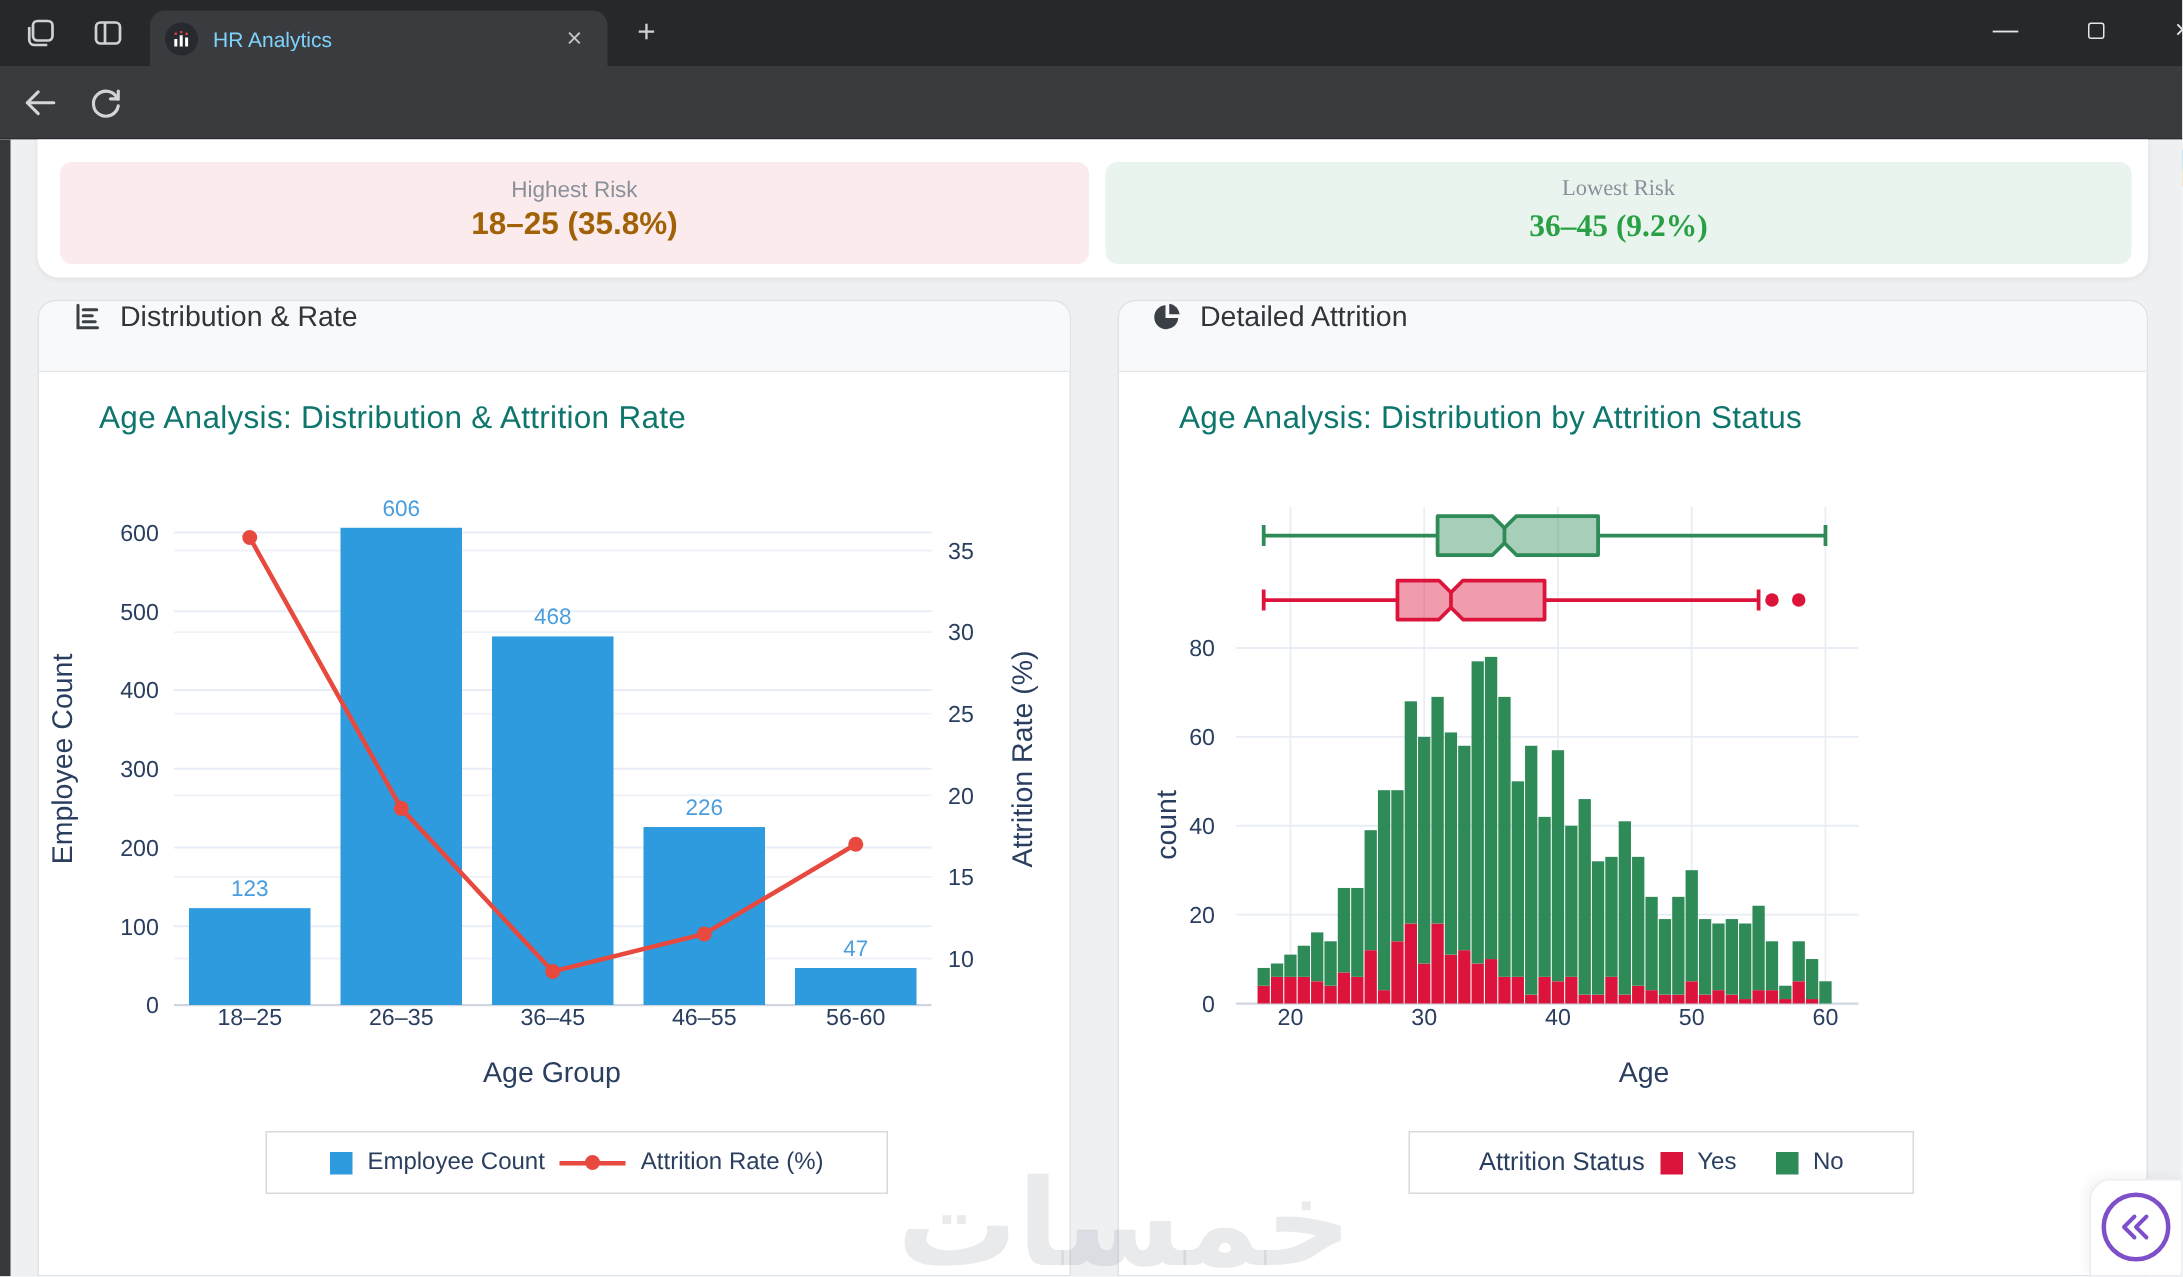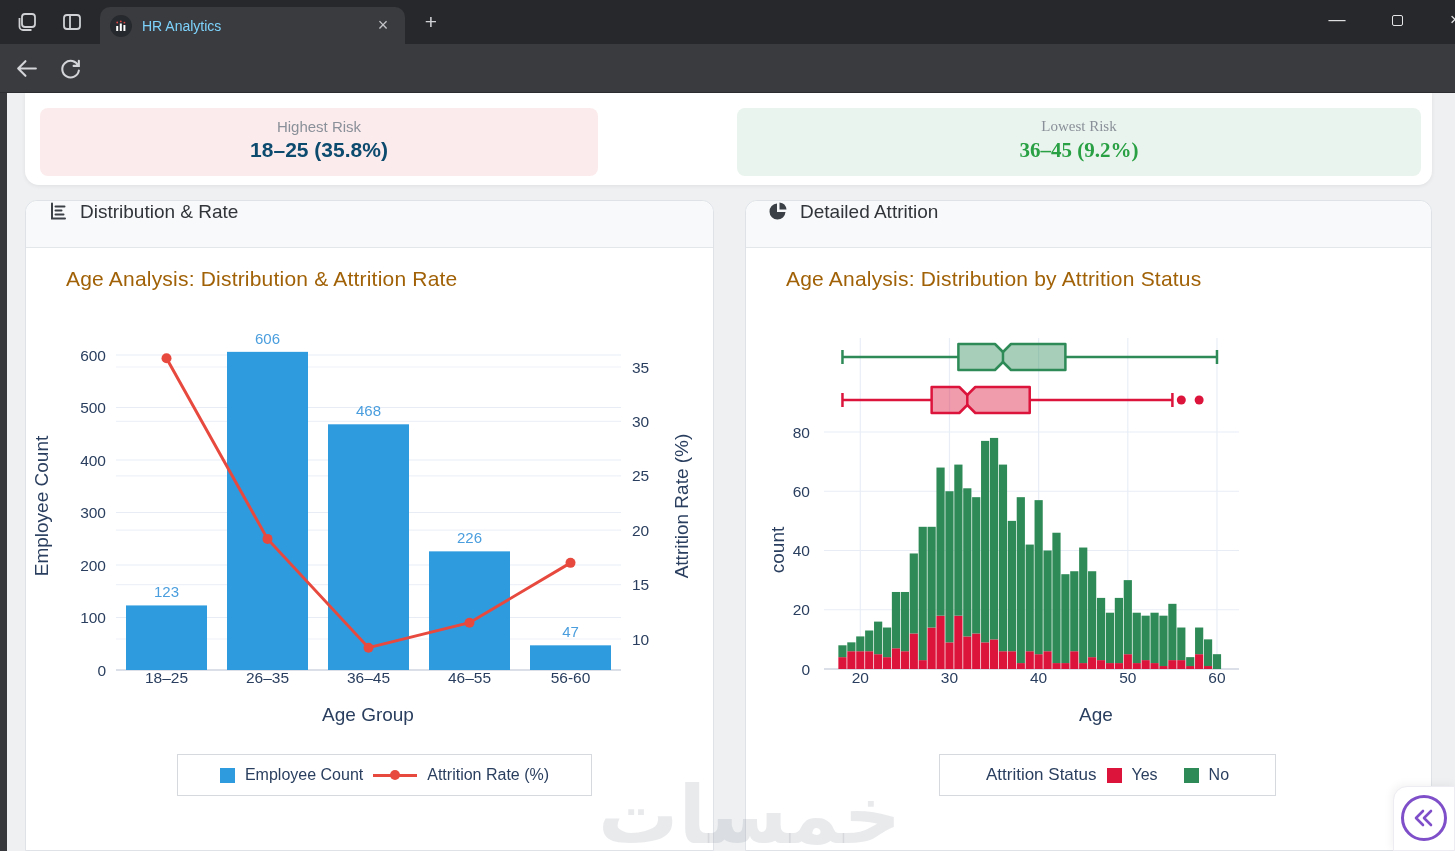--- a/index.html
+++ b/index.html
@@ -44,35 +44,35 @@
   
   .page { position:absolute; left:0; top:93px; width:1455px; height:758px; background:#eef0f2; }
   .edge-strip { position:absolute; left:0; top:0; width:7px; height:758px; background:#37383c; }
 
   .top-card { position:absolute; left:25px; top:0; width:1407px; height:92px; background:#fff;
     border-radius:0 0 14px 14px; box-shadow:0 1px 4px rgba(0,0,0,.07); }
   .banner { position:absolute; top:15px; height:68px; border-radius:8px; text-align:center;
     padding-top:10px; }
   .banner .b-label { font-size:15px; color:#8a9099; }
   .banner .b-value { font-size:21px; font-weight:bold; margin-top:3px; }
-  .banner.pink { left:15px; width:558px; background:#fcebec; }
-  .banner.pink .b-value { color:#0c4a6e; }
+  .banner.pink { left:15px; width:686px; background:#fcebec; }
+  .banner.pink .b-value { color:#a16207; }
   .banner.green { left:712px; width:684px; background:#eaf4ee;font-family:Liberation Serif, serif; }
   .banner.green .b-value { color:#28a043; }
 
   .card { position:absolute; top:107px; height:651px; background:#fff;
     border:1px solid #dfe3e8; border-radius:12px 12px 0 0; }
   .card.left  { left:25px;  width:689px; }
   .card.right { left:745px; width:687px; }
   .card-header { position:absolute; left:0; top:0; right:0; height:47px; background:#f8f9fa;
     border-bottom:1px solid #e4e7ea; border-radius:12px 12px 0 0; display:flex;
     align-items:flex-start; padding-left:22px; gap:12px; }
   .card-header .hdr-label { font-size:19px; color:#31353a; font-weight:500; }
   .hdr-icon { width:20px; height:20px; color:#3a4046; }
-  .chart-title { position:absolute; left:40px; top:66px; font-size:21px; color:#a16207;
+  .chart-title { position:absolute; left:40px; top:66px; font-size:21px; color:#0f766e;
     font-weight:500; letter-spacing:.2px; }
   .chart-svg { position:absolute; left:0; top:53px; }
 
   .legend { position:absolute; top:553px; height:42px; border:1px solid #d6dade;
     background:#fff; display:flex; align-items:center; justify-content:center;
     font-size:16px; color:#2a3f5f; gap:10px; }
   .legend-left  { left:151px; width:415px; }
   .legend-right { left:193px; width:337px; }
   .swatch { width:15px; height:15px; display:inline-block; }
   .line-swatch { width:44px; height:10px; position:relative; display:inline-block; }

